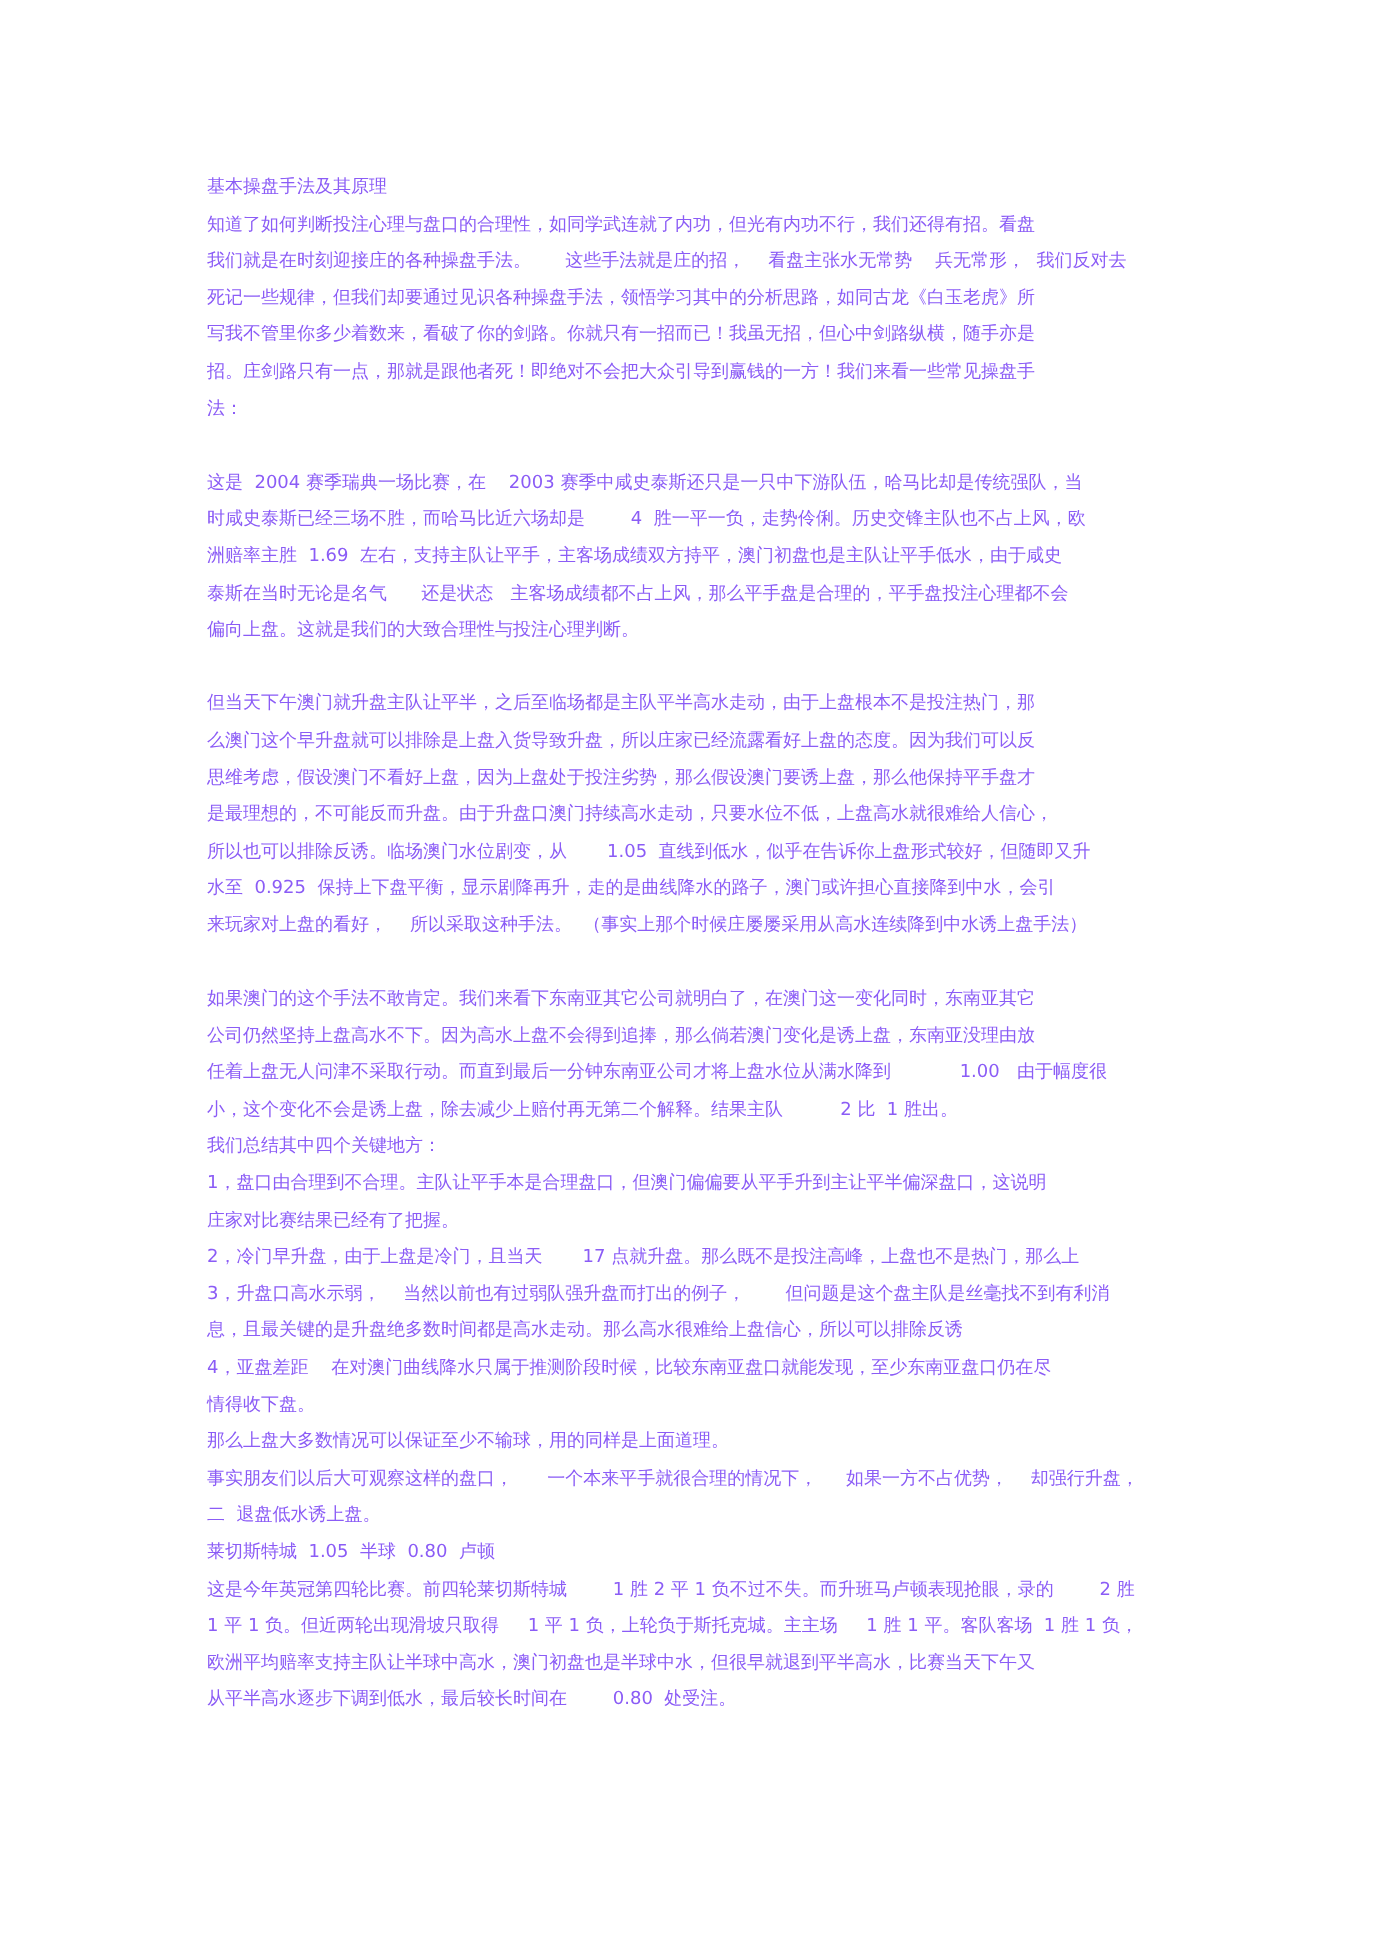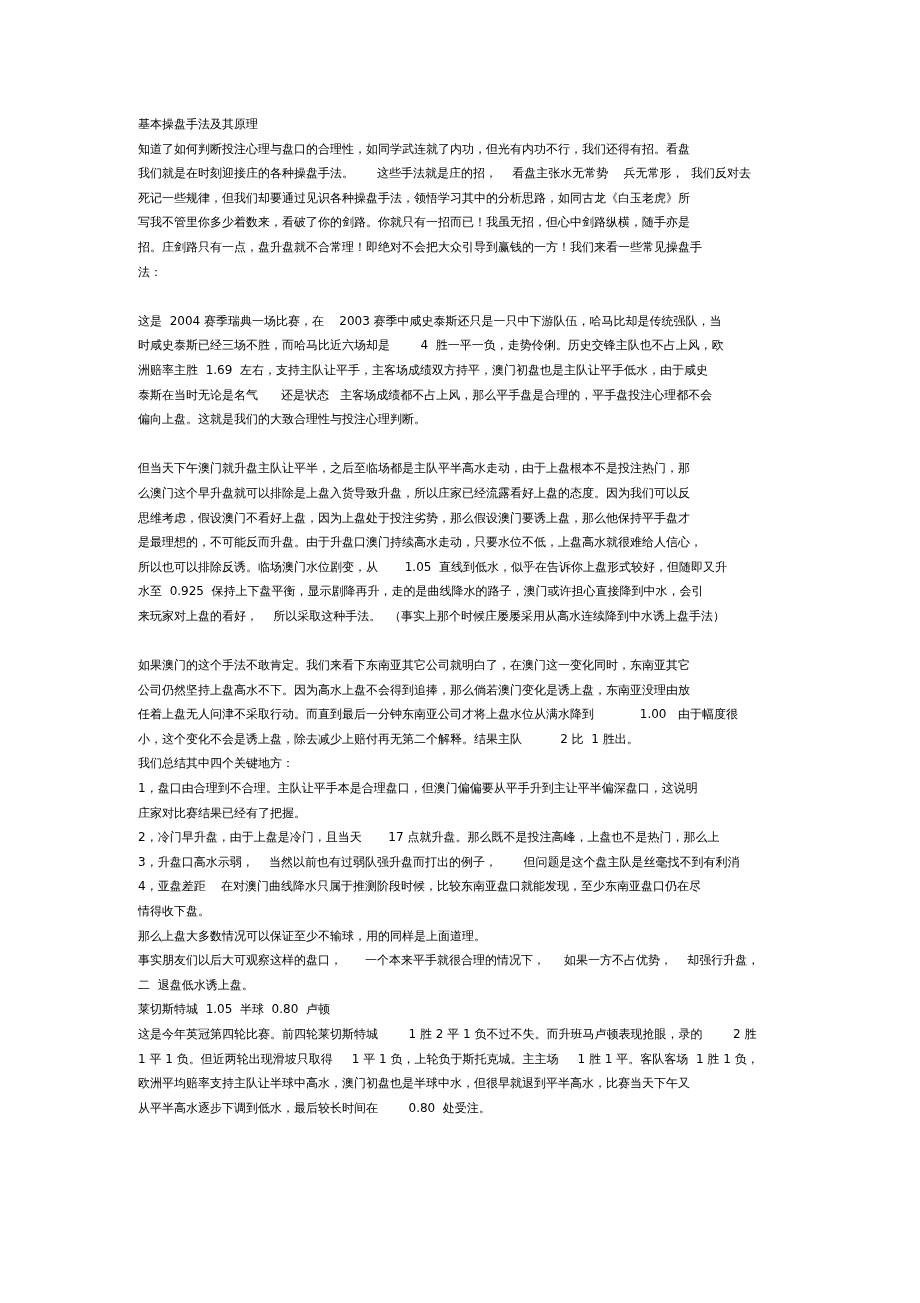--- a/index.html
+++ b/index.html
@@ -1,35 +1,35 @@
 <!DOCTYPE html>
 <html><head>
 <meta charset="utf-8">
 <style>
   html, body { margin: 0; padding: 0; background: #ffffff; }
   body { width: 920px; height: 1303px; position: relative; overflow: hidden; }
   .page {
     position: absolute; left: 138px; top: 112px; width: 650px;
     font-family: "DejaVu Sans", "Liberation Sans", sans-serif;
-    font-size: 12px; color: #000000; line-height: 24.6px;
+    font-size: 12px; color: #8b5cf6; line-height: 24.6px;
   }
   .line { white-space: pre; height: 24.6px; display: block; }
   .blank { height: 24.6px; display: block; }
 </style>
 </head>
 <body>
 
 <div class="page">
   <span class="line">基本操盘手法及其原理</span>
   <div>
     <span class="line">知道了如何判断投注心理与盘口的合理性，如同学武连就了内功，但光有内功不行，我们还得有招。看盘</span>
     <span class="line">我们就是在时刻迎接庄的各种操盘手法。      这些手法就是庄的招，    看盘主张水无常势    兵无常形，  我们反对去</span>
     <span class="line">死记一些规律，但我们却要通过见识各种操盘手法，领悟学习其中的分析思路，如同古龙《白玉老虎》所</span>
     <span class="line">写我不管里你多少着数来，看破了你的剑路。你就只有一招而已！我虽无招，但心中剑路纵横，随手亦是</span>
-    <span class="line">招。庄剑路只有一点，盘升盘就不合常理！即绝对不会把大众引导到赢钱的一方！我们来看一些常见操盘手</span>
+    <span class="line">招。庄剑路只有一点，那就是跟他者死！即绝对不会把大众引导到赢钱的一方！我们来看一些常见操盘手</span>
     <span class="line">法：</span>
   </div>
   <span class="blank"></span>
 
   <div>
     <span class="line">这是  2004 赛季瑞典一场比赛，在    2003 赛季中咸史泰斯还只是一只中下游队伍，哈马比却是传统强队，当</span>
     <span class="line">时咸史泰斯已经三场不胜，而哈马比近六场却是        4  胜一平一负，走势伶俐。历史交锋主队也不占上风，欧</span>
     <span class="line">洲赔率主胜  1.69  左右，支持主队让平手，主客场成绩双方持平，澳门初盘也是主队让平手低水，由于咸史</span>
     <span class="line">泰斯在当时无论是名气      还是状态   主客场成绩都不占上风，那么平手盘是合理的，平手盘投注心理都不会</span>
     <span class="line">偏向上盘。这就是我们的大致合理性与投注心理判断。</span>
@@ -53,20 +53,21 @@
     <span class="line">任着上盘无人问津不采取行动。而直到最后一分钟东南亚公司才将上盘水位从满水降到            1.00   由于幅度很</span>
     <span class="line">小，这个变化不会是诱上盘，除去减少上赔付再无第二个解释。结果主队          2 比  1 胜出。</span>
     <span class="line">我们总结其中四个关键地方：</span>
   </div>
 
   <div>
     <span class="line">1，盘口由合理到不合理。主队让平手本是合理盘口，但澳门偏偏要从平手升到主让平半偏深盘口，这说明</span>
     <span class="line">庄家对比赛结果已经有了把握。</span>
     <span class="line">2，冷门早升盘，由于上盘是冷门，且当天       17 点就升盘。那么既不是投注高峰，上盘也不是热门，那么上</span>
     <span class="line">3，升盘口高水示弱，    当然以前也有过弱队强升盘而打出的例子，       但问题是这个盘主队是丝毫找不到有利消</span>
+    <span class="line">息，且最关键的是升盘绝多数时间都是高水走动。那么高水很难给上盘信心，所以可以排除反诱</span>
     <span class="line">4，亚盘差距    在对澳门曲线降水只属于推测阶段时候，比较东南亚盘口就能发现，至少东南亚盘口仍在尽</span>
     <span class="line">情得收下盘。</span>
     <span class="line">那么上盘大多数情况可以保证至少不输球，用的同样是上面道理。</span>
     <span class="line">事实朋友们以后大可观察这样的盘口，      一个本来平手就很合理的情况下，     如果一方不占优势，    却强行升盘，</span>
   </div>
 
   <span class="line">二  退盘低水诱上盘。</span>
   <span class="line">莱切斯特城  1.05  半球  0.80  卢顿</span>
   <div>
     <span class="line">这是今年英冠第四轮比赛。前四轮莱切斯特城        1 胜 2 平 1 负不过不失。而升班马卢顿表现抢眼，录的        2 胜</span>

